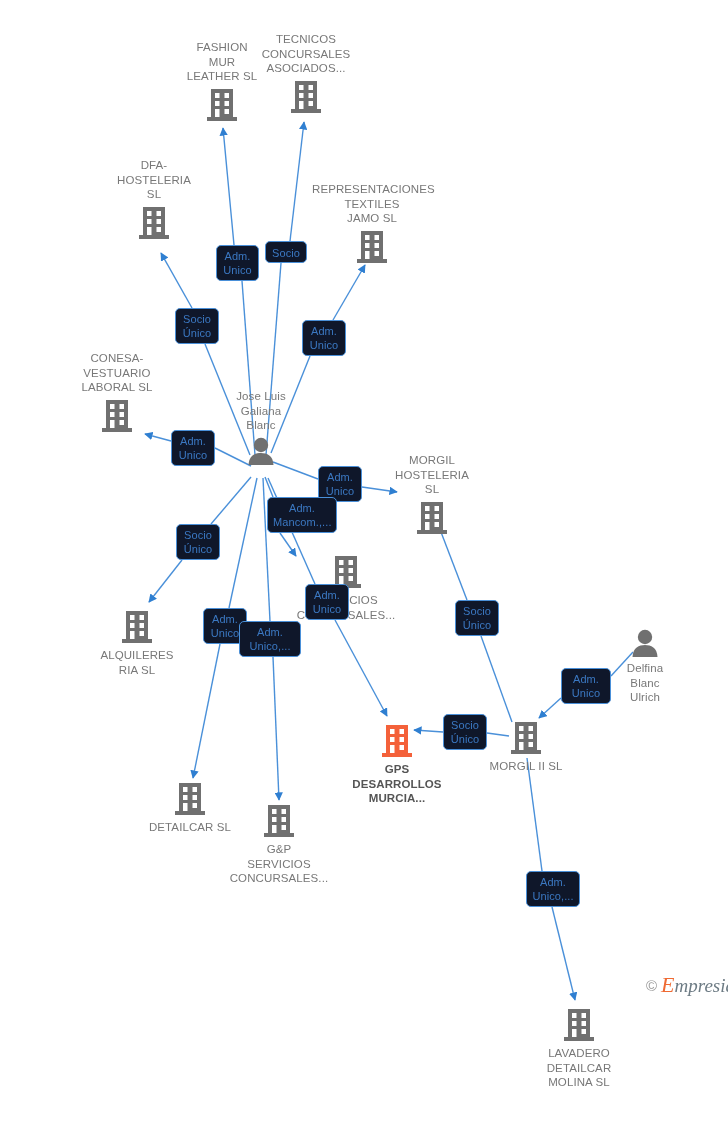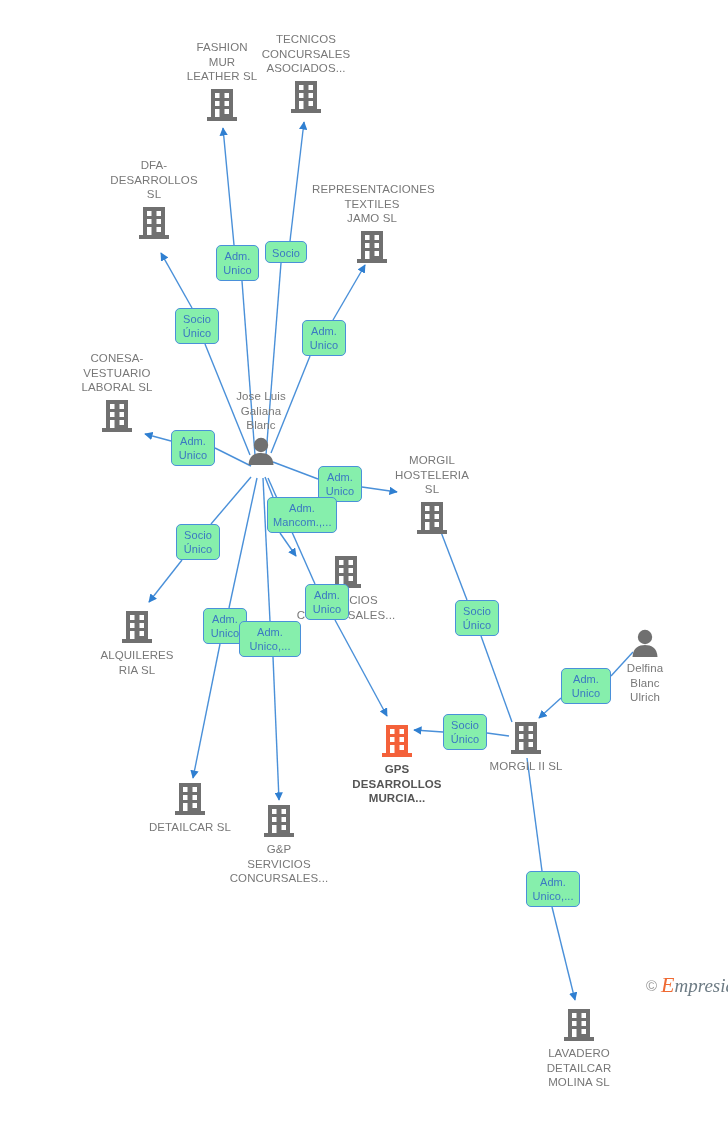--- a/index.html
+++ b/index.html
@@ -19,21 +19,21 @@
     letter-spacing:0.1px;width:120px;white-space:pre-line;
   }
   .node.caption-above{flex-direction:column-reverse;}
   .node.caption-above .caption{margin-bottom:3px;}
   .node.caption-below .caption{margin-top:3px;}
   .node.highlight .caption{color:#555555;font-weight:bold;}
 
   
   .chip{
     position:absolute;box-sizing:border-box;
-    background:#86efac;border:1.4px solid #4a90d9;border-radius:5px;
+    background:#0f172a;border:1.4px solid #4a90d9;border-radius:5px;
     color:#3b78c2;font-size:11px;line-height:14px;text-align:center;
     padding:3px 5px 3px 5px;white-space:pre-line;
     letter-spacing:.1px;
   }
   .chip.one-line{padding-top:4px;padding-bottom:4px;}
 
   
   #logo{position:absolute;right:8px;bottom:8px;display:flex;align-items:center;gap:4px;}
   #logo .copy{color:#9a9a9a;font-size:15px;line-height:15px;}
   #logo .word{font-family:"Liberation Serif", serif;font-style:italic;font-size:19px;color:#6d7b84;line-height:21px;text-align:center;}
@@ -154,21 +154,21 @@
             <rect x="10" y="6" width="4.5" height="5"></rect>
             <rect x="19.5" y="6" width="4.5" height="5"></rect>
             <rect x="10" y="14" width="4.5" height="5"></rect>
             <rect x="19.5" y="14" width="4.5" height="5"></rect>
             <rect x="10" y="22" width="4.5" height="8"></rect>
             <rect x="19.5" y="22" width="4.5" height="5"></rect>
           </g>
         </svg>
     </span>
     <span class="caption">DFA-
-DESARROLLOS
+HOSTELERIA
 SL</span>
   </div>
 
   <div class="node caption-above" style="left:297px;top:182px;justify-content:center;">
     <span class="glyph">
       <svg width="34" height="36" viewBox="0 0 34 36">
           <g fill="#707070">
             <rect x="6" y="2" width="22" height="30"></rect>
             <rect x="2" y="30" width="30" height="4"></rect>
           </g>

